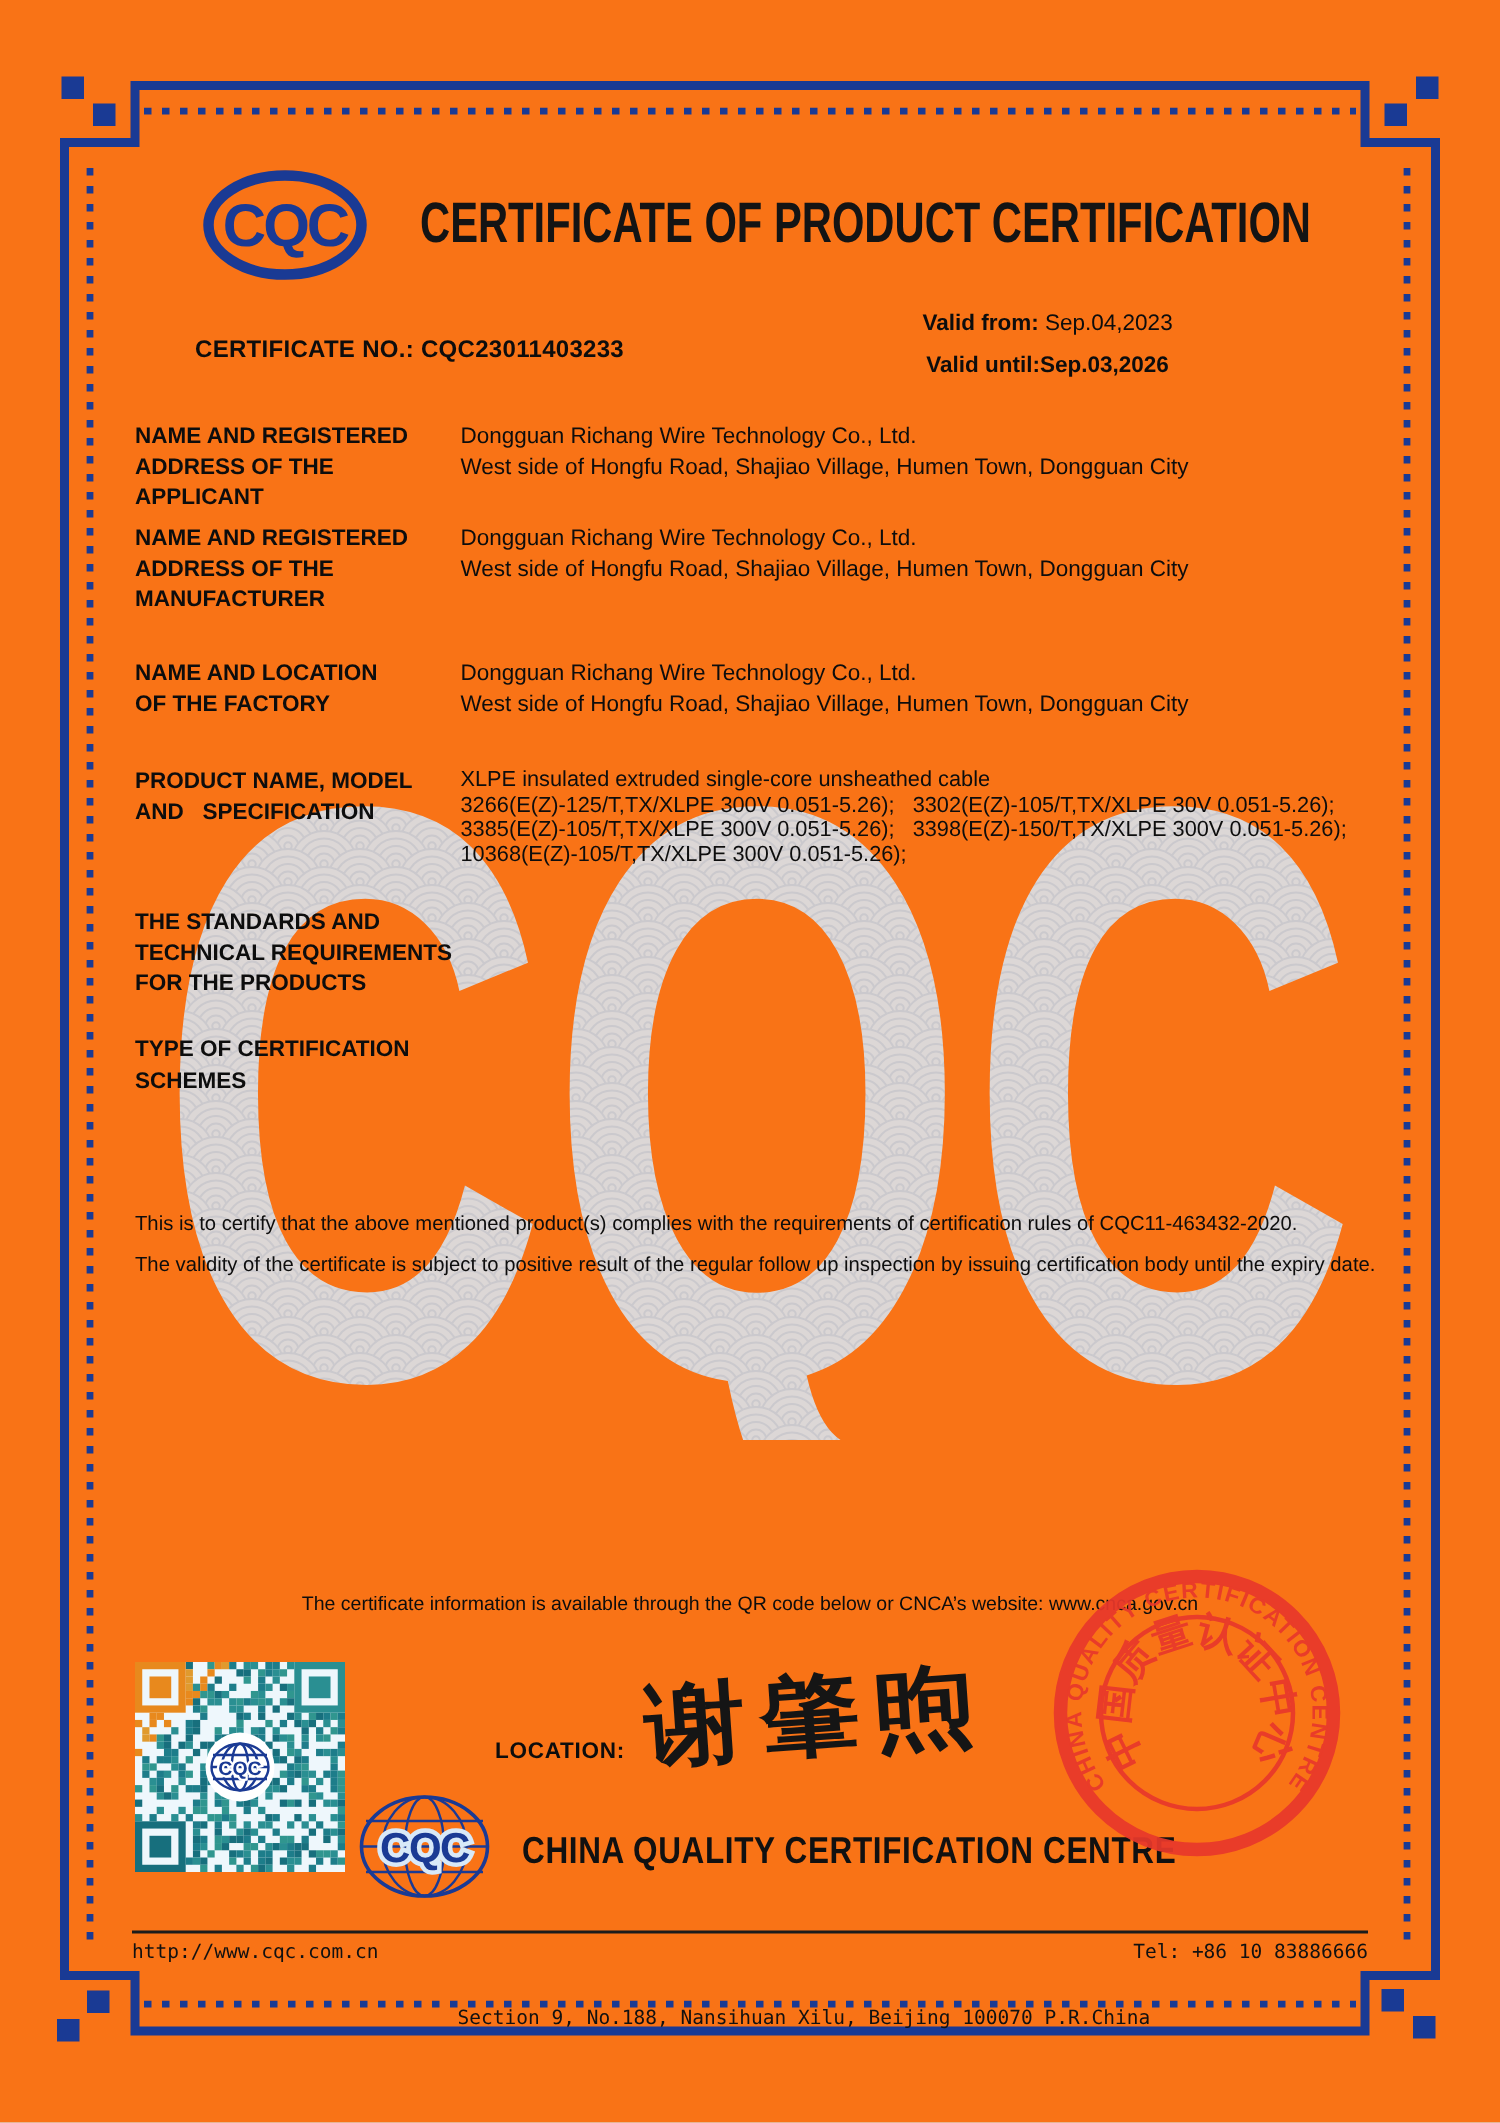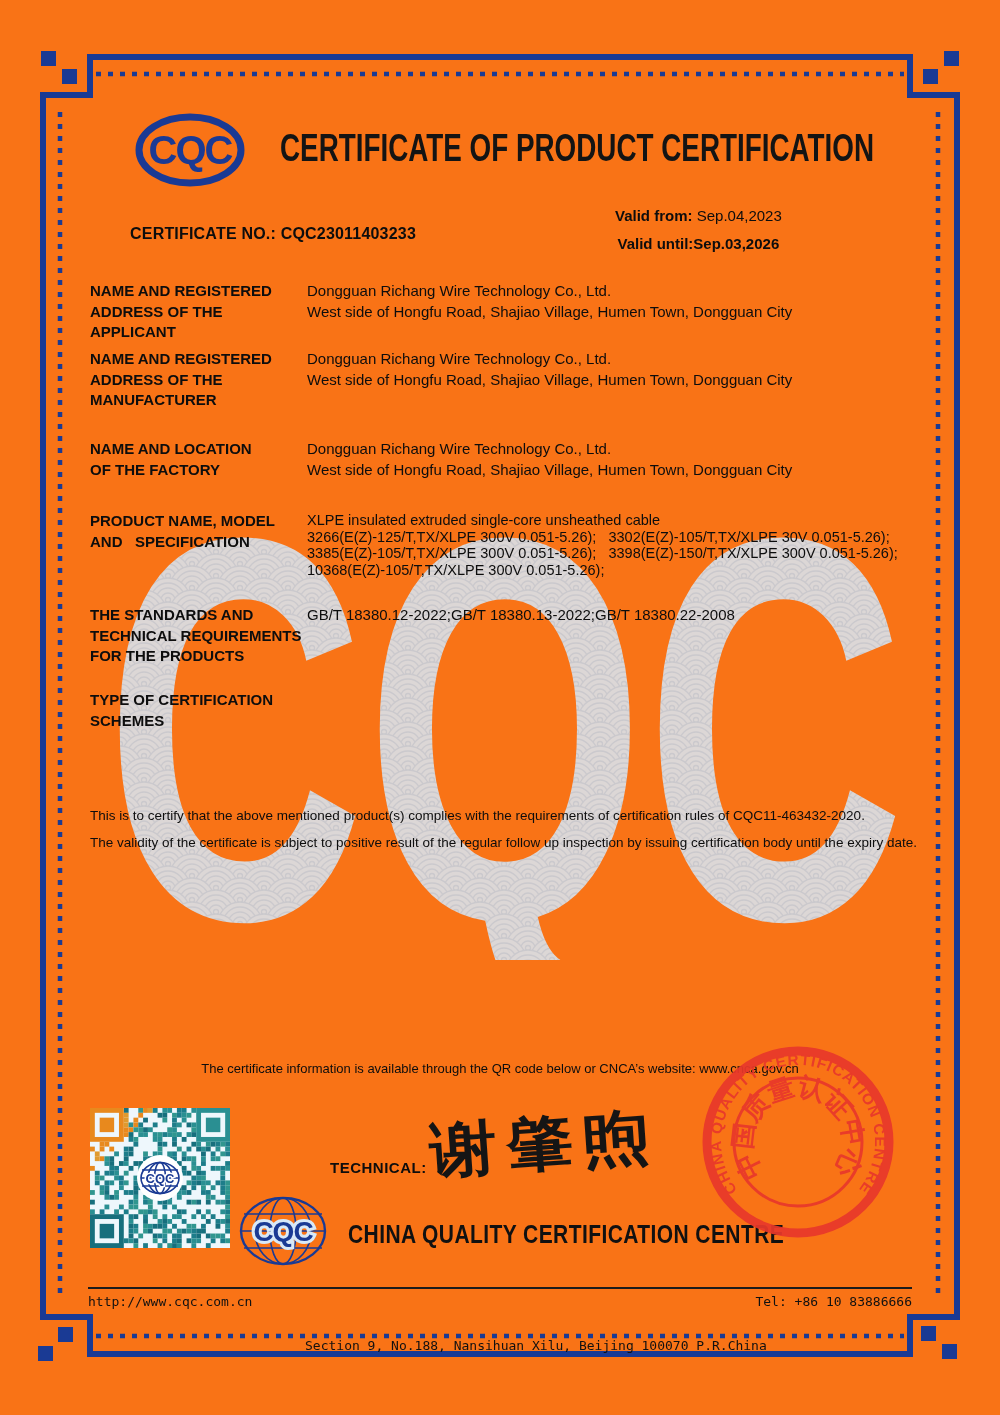--- a/index.html
+++ b/index.html
@@ -138,21 +138,20 @@
   <div id="f3l" class="abs lbl">PRODUCT NAME, MODEL
 AND   SPECIFICATION</div>
   <div id="f3v" class="abs val tight">XLPE insulated extruded single-core unsheathed cable
 3266(E(Z)-125/T,TX/XLPE 300V 0.051-5.26);   3302(E(Z)-105/T,TX/XLPE 30V 0.051-5.26);
 3385(E(Z)-105/T,TX/XLPE 300V 0.051-5.26);   3398(E(Z)-150/T,TX/XLPE 300V 0.051-5.26);
 10368(E(Z)-105/T,TX/XLPE 300V 0.051-5.26);</div>
 
   <div id="f4l" class="abs lbl">THE STANDARDS AND
 TECHNICAL REQUIREMENTS
 FOR THE PRODUCTS</div>
-  <div id="f4v" class="abs val">GB/T 18380.12-2022;GB/T 18380.13-2022;GB/T 18380.22-2008</div>
 
   <div id="f5l" class="abs lbl">TYPE OF CERTIFICATION
 SCHEMES</div>
 
   <div id="st1" class="abs statement">This is to certify that the above mentioned product(s) complies with the requirements of certification rules of CQC11-463432-2020.</div>
   <div id="st2" class="abs statement">The validity of the certificate is subject to positive result of the regular follow up inspection by issuing certification body until the expiry date.</div>
 
   <div id="qr-note" class="abs">The certificate information is available through the QR code below or CNCA’s website: www.cnca.gov.cn</div>
 
   <div id="qr-box" class="abs">
@@ -506,21 +505,21 @@
           <ellipse cx="70" cy="70" rx="12" ry="15.5"></ellipse>
           <ellipse cx="70" cy="70" rx="5.5" ry="15.5"></ellipse>
           <line x1="52" y1="62" x2="88" y2="62"></line>
           <line x1="51" y1="70" x2="89" y2="70"></line>
           <line x1="52" y1="78" x2="88" y2="78"></line>
         </g>
         <text x="70" y="75" text-anchor="middle" font-size="13" font-weight="bold" fill="#1a3a94" stroke="#ffffff" stroke-width="3" paint-order="stroke" font-family="Liberation Sans, sans-serif">CQC</text>
       </svg>
     </div>
 
-  <div id="sig-label" class="abs">TECHNICAL:</div>
+  <div id="sig-label" class="abs">LOCATION:</div>
   <div id="sig-name" class="abs">谢肇煦</div>
 
   <svg id="issuer-logo" class="abs" width="90" height="72">
     <g stroke="#1a3a94" fill="none">
       <ellipse cx="44" cy="36" rx="42" ry="33" stroke-width="2.4"></ellipse>
       <ellipse cx="44" cy="36" rx="28" ry="33" stroke-width="1.6"></ellipse>
       <ellipse cx="44" cy="36" rx="13" ry="33" stroke-width="1.6"></ellipse>
       <line x1="5" y1="19" x2="83" y2="19" stroke-width="1.6"></line>
       <line x1="2" y1="36" x2="86" y2="36" stroke-width="1.6"></line>
       <line x1="5" y1="53" x2="83" y2="53" stroke-width="1.6"></line>

